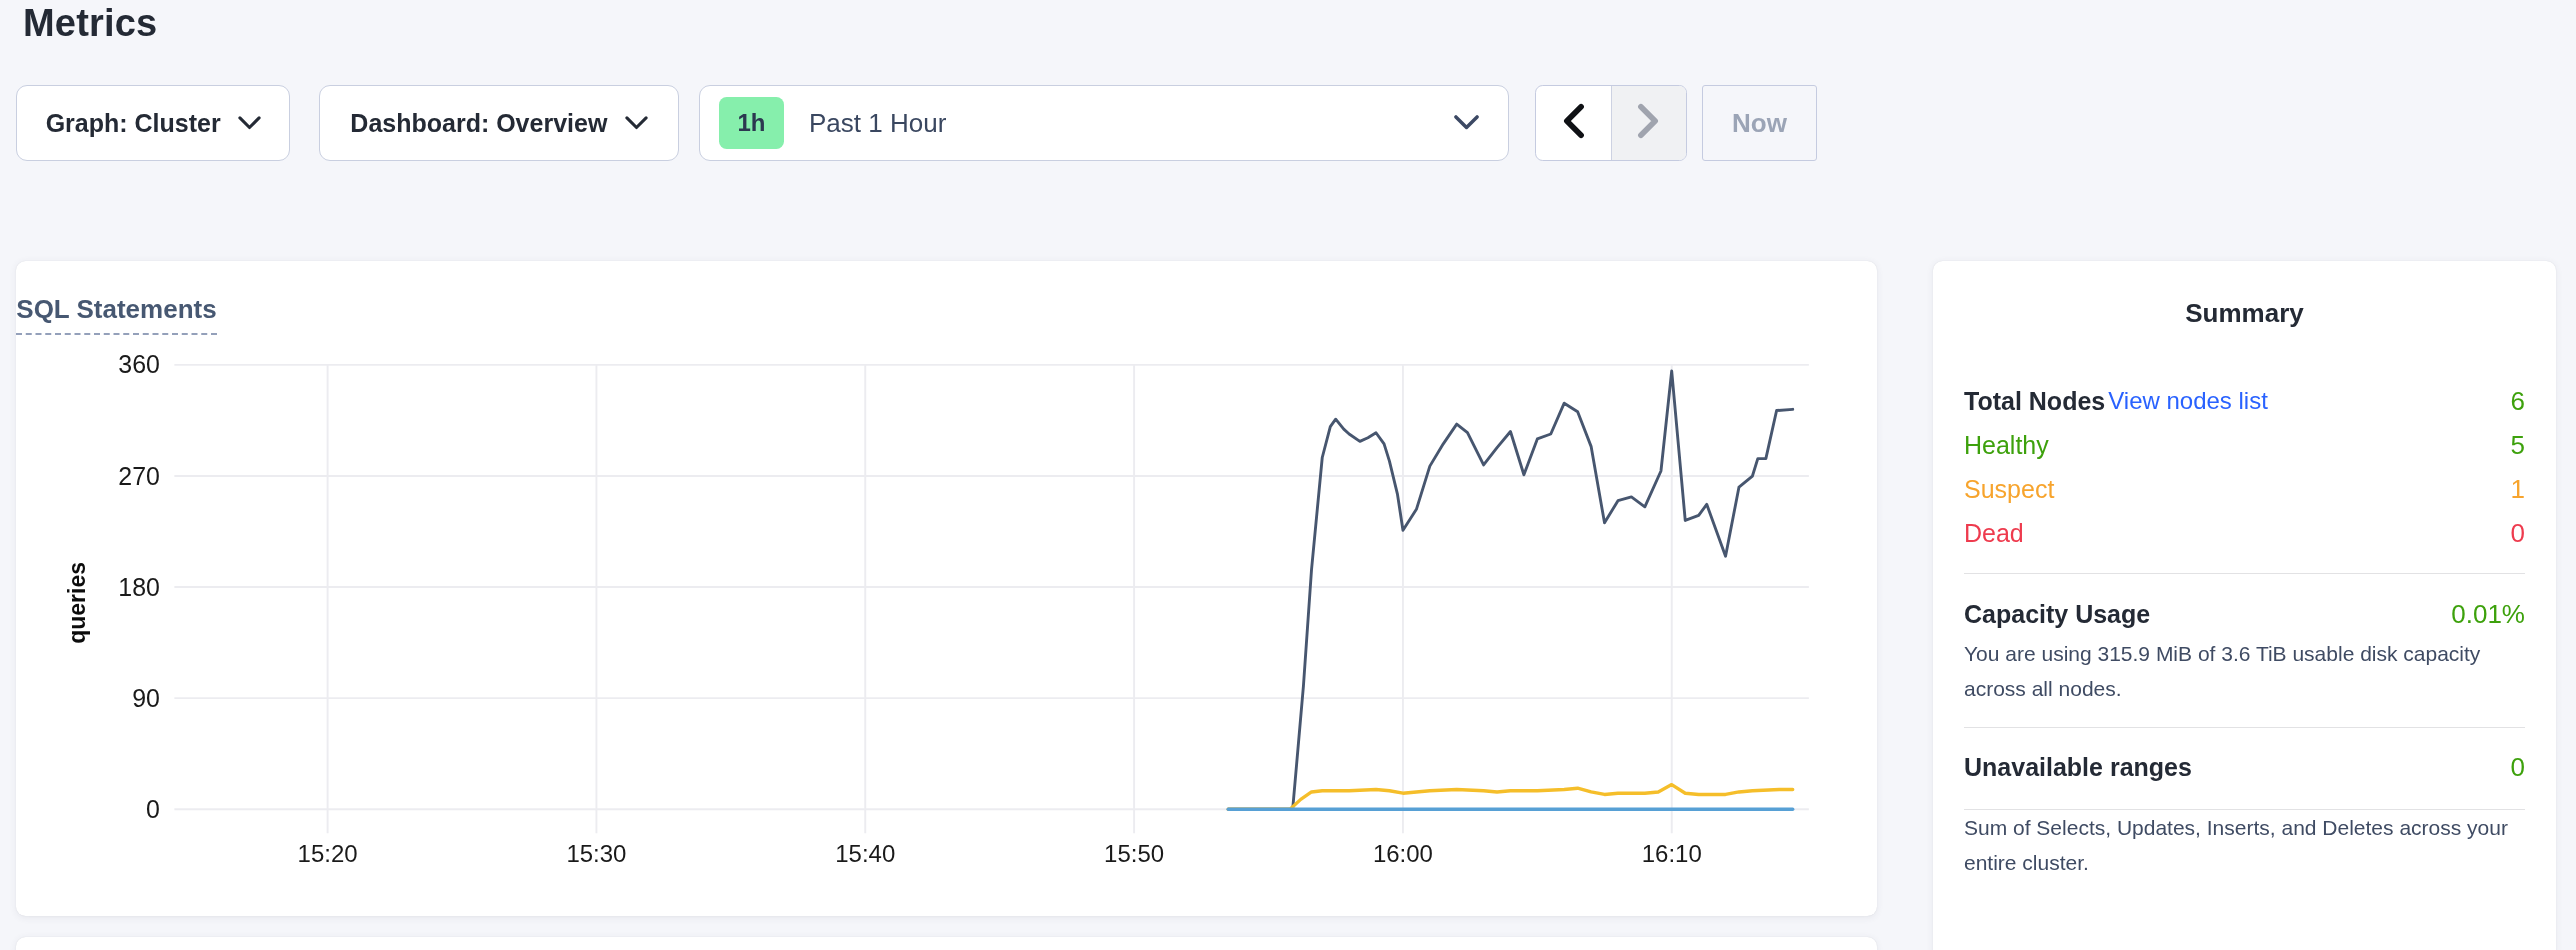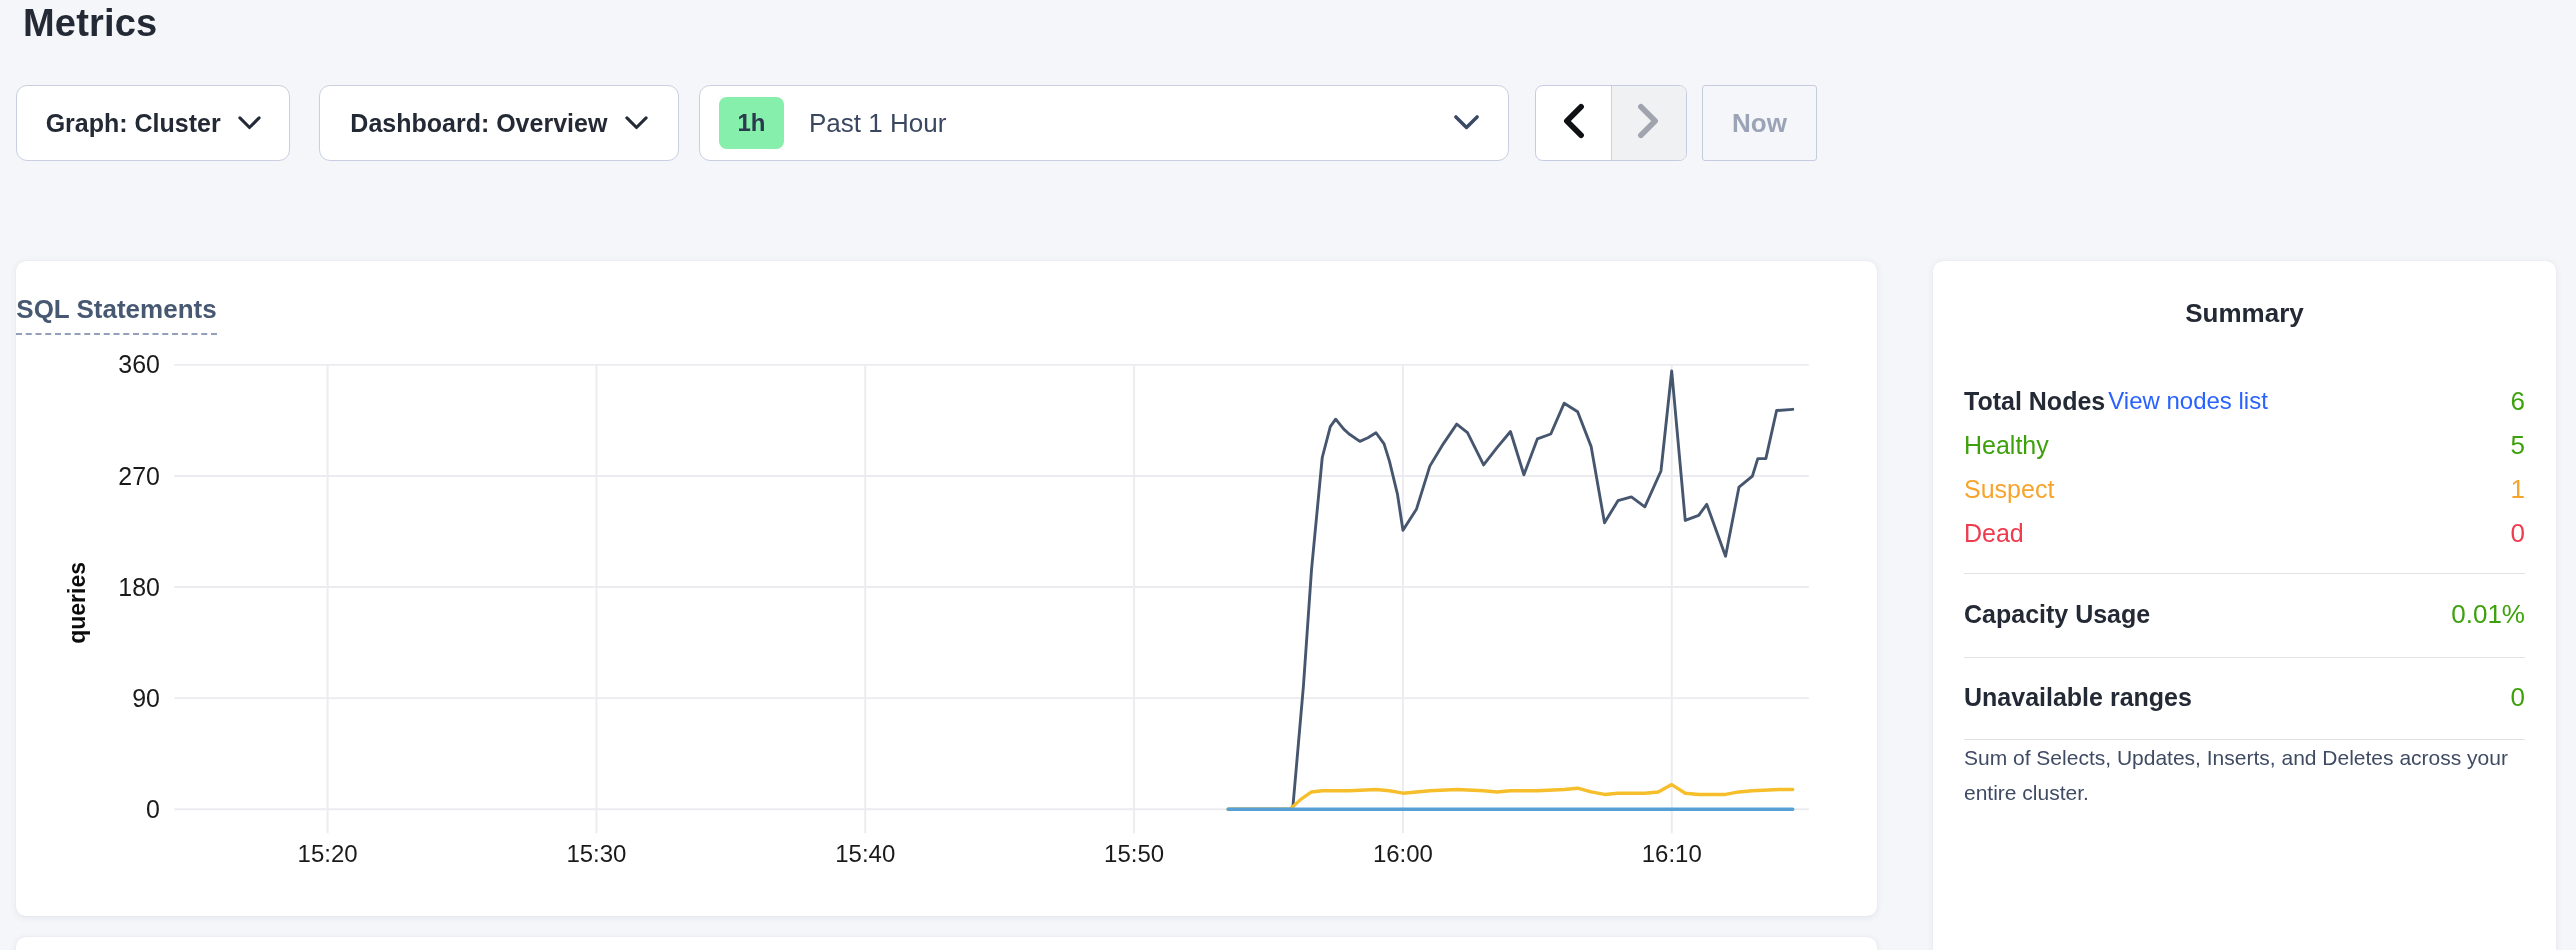--- a/index.html
+++ b/index.html
@@ -194,20 +194,21 @@
     </div>
   </div>
 
   <hr class="divider div-1">
 
   <div class="srow cap-row">
     <span class="bold-label">Capacity Usage</span>
     <span class="spacer"></span>
     <span class="val" style="color: rgb(61, 161, 12);">0.01%</span>
   </div>
+  <div class="desc">You are using 315.9 MiB of 3.6 TiB usable disk capacity across all nodes.</div>
 
   <hr class="divider div-2">
 
   <div class="srow unavail-row">
     <span class="bold-label">Unavailable ranges</span>
     <span class="spacer"></span>
     <span class="val" style="color: rgb(61, 161, 12);">0</span>
   </div>
 
   <hr class="divider div-3">

